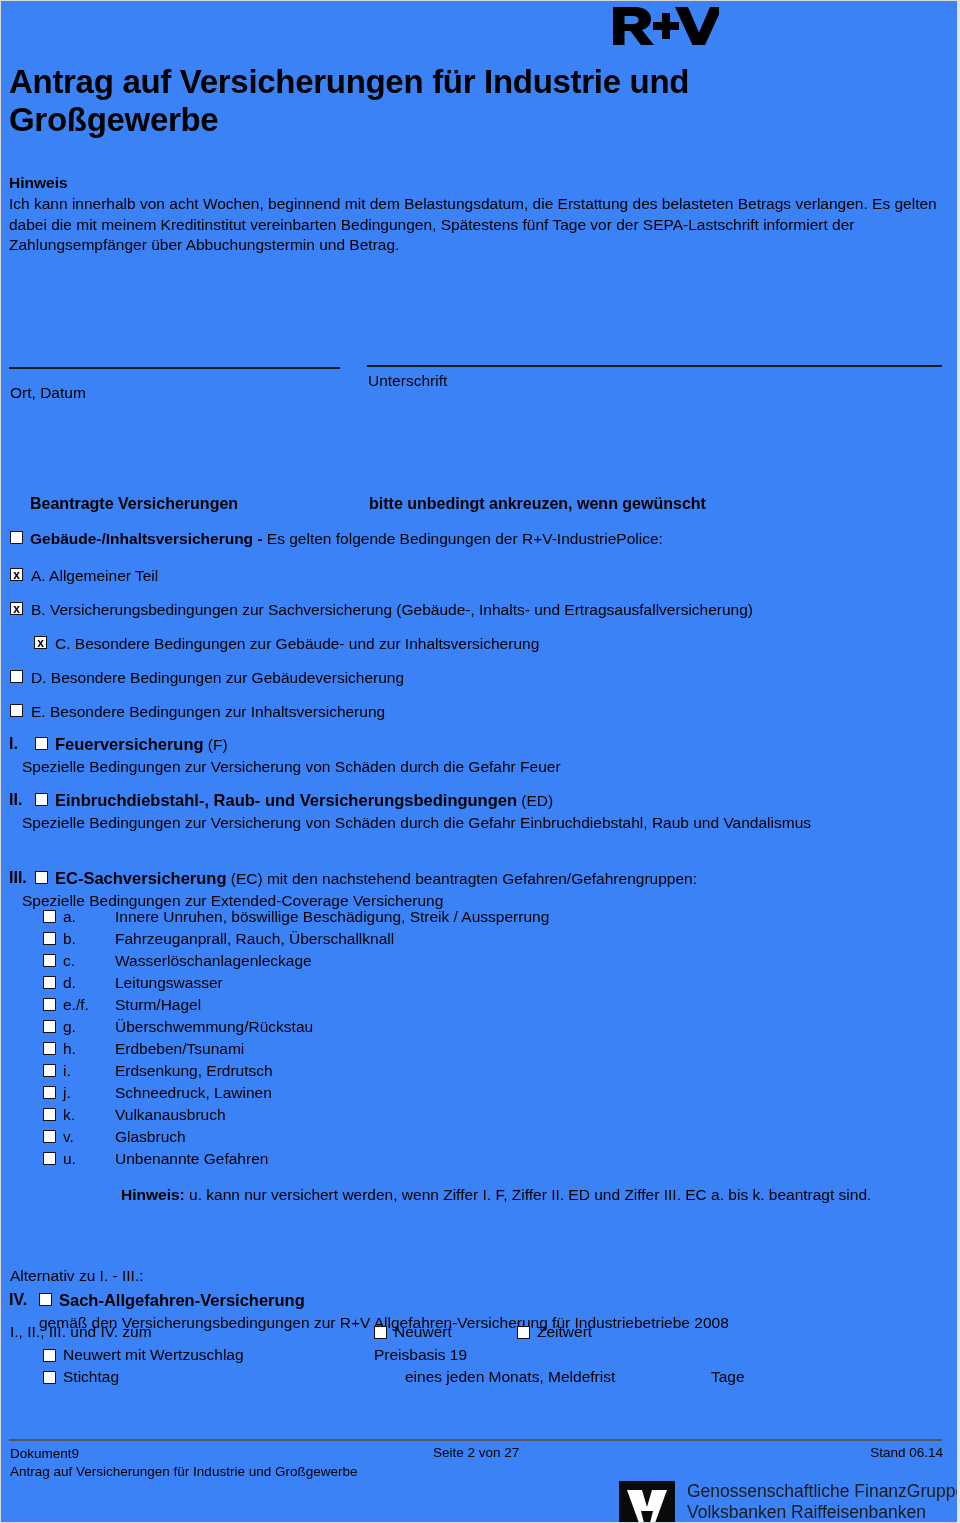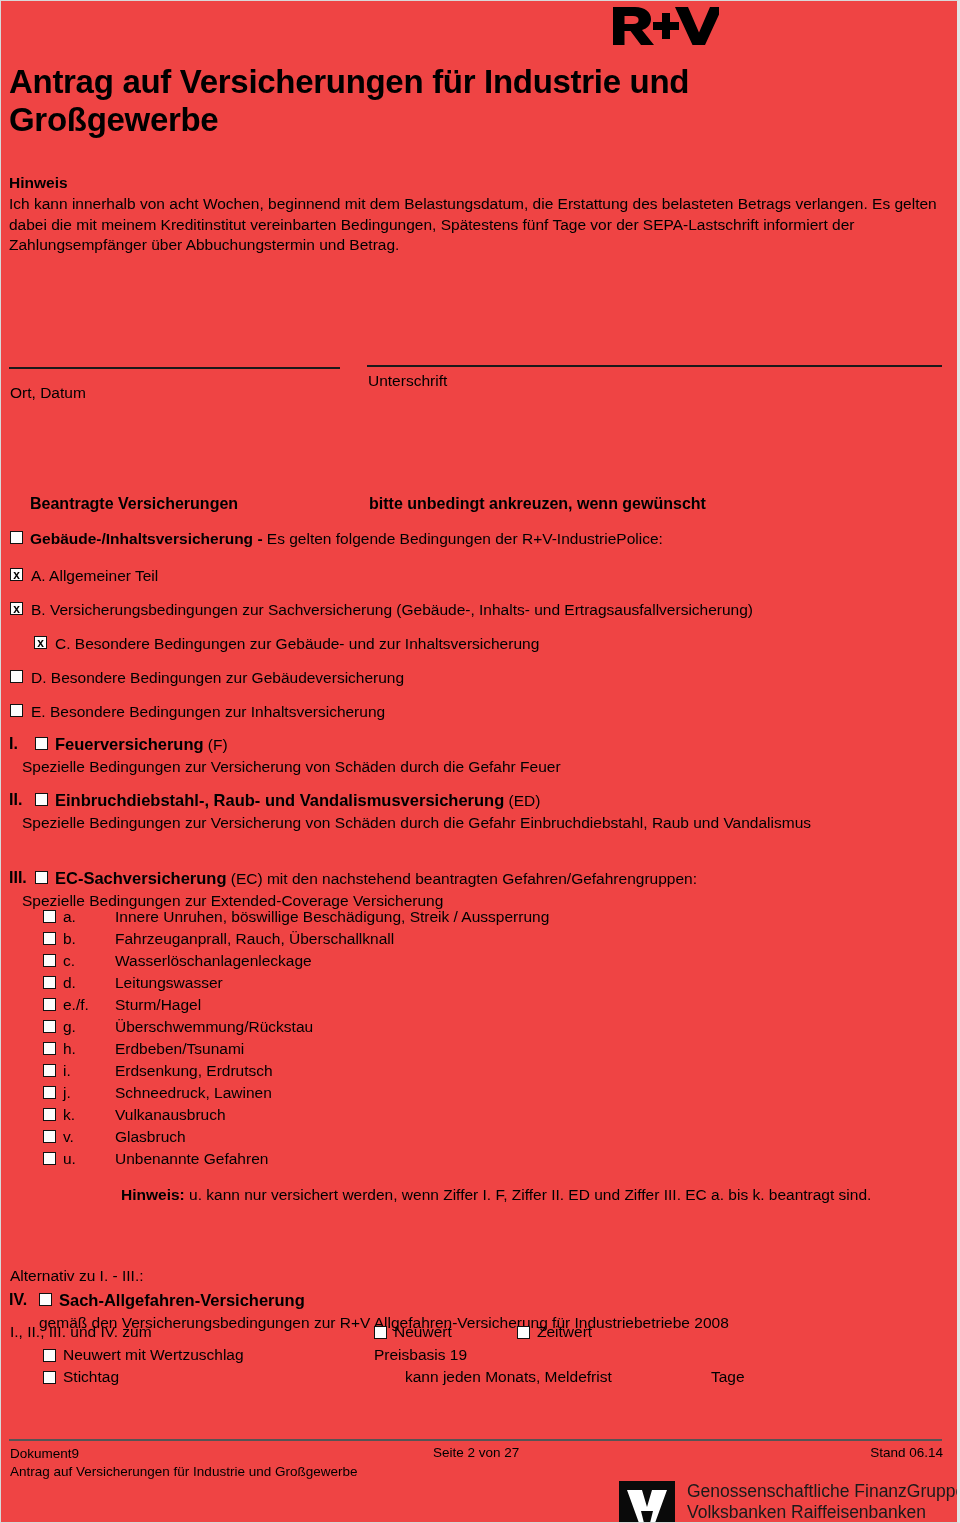--- a/index.html
+++ b/index.html
@@ -10,21 +10,21 @@
   }
   body {
     font-family: "Liberation Sans", sans-serif;
     color: #000000;
   }
   .page {
     position: relative;
     width: 960px;
     height: 1523px;
     box-sizing: border-box;
-    background: #ef4444;
+    background: #3b82f6;
     border: 1px solid #d8d8d8;
     border-right: 3px solid #e3e3e3;
     overflow: hidden;
   }
   .inner {
     position: absolute;
     left: 8px;
     top: 0;
     right: 14px;
     bottom: 0;
@@ -380,21 +380,21 @@
             <span class="num">I.</span>
             <span class="cb"></span>
             <span class="lbl"><span class="b" style="font-size: 16.5px;">Feuerversicherung</span><span> (F)</span></span>
           </div>
           <div class="sub">Spezielle Bedingungen zur Versicherung von Schäden durch die Gefahr Feuer</div>
         </div>
         <div class="roman" style="top: 788px;">
           <div class="head">
             <span class="num">II.</span>
             <span class="cb"></span>
-            <span class="lbl"><span class="b" style="font-size: 16.5px;">Einbruchdiebstahl-, Raub- und Vandalismusversicherung</span><span> (ED)</span></span>
+            <span class="lbl"><span class="b" style="font-size: 16.5px;">Einbruchdiebstahl-, Raub- und Versicherungsbedingungen</span><span> (ED)</span></span>
           </div>
           <div class="sub">Spezielle Bedingungen zur Versicherung von Schäden durch die Gefahr Einbruchdiebstahl, Raub und Vandalismus</div>
         </div>
         <div class="roman" style="top: 866px;">
           <div class="head">
             <span class="num">III.</span>
             <span class="cb"></span>
             <span class="lbl"><span class="b" style="font-size: 16.5px;">EC-Sachversicherung</span><span> (EC) mit den nachstehend beantragten Gefahren/Gefahrengruppen:</span></span>
           </div>
           <div class="sub">Spezielle Bedingungen zur Extended-Coverage Versicherung</div>
@@ -493,21 +493,21 @@
         <span class="t">Neuwert mit Wertzuschlag</span>
       </div>
       <div class="vb-line vb-l2b">
         <span class="t" style="margin-left:0">Preisbasis 19</span>
       </div>
       <div class="vb-line vb-l3a">
         <span class="cb" id="cb-stichtag"></span>
         <span class="t">Stichtag</span>
       </div>
       <div class="vb-line vb-l3b">
-        <span class="t" style="margin-left:0">kann jeden Monats, Meldefrist</span>
+        <span class="t" style="margin-left:0">eines jeden Monats, Meldefrist</span>
       </div>
       <div class="vb-line vb-l3c">
         <span class="t" style="margin-left:0">Tage</span>
       </div>
     </div>
 
     <div class="footer-rule"></div>
     <div class="f-left">
       <div>Dokument9</div>
       <div>Antrag auf Versicherungen für Industrie und Großgewerbe</div>

